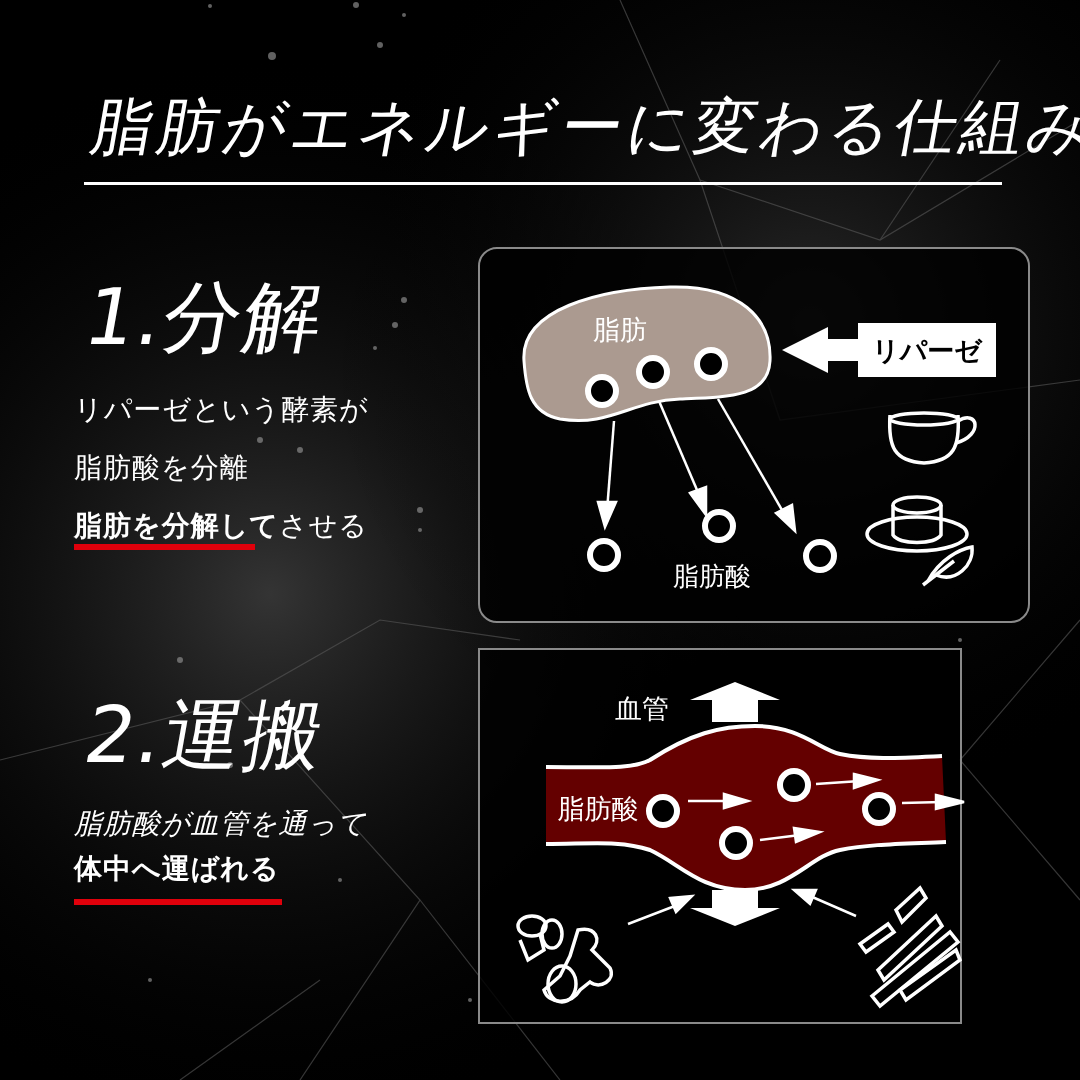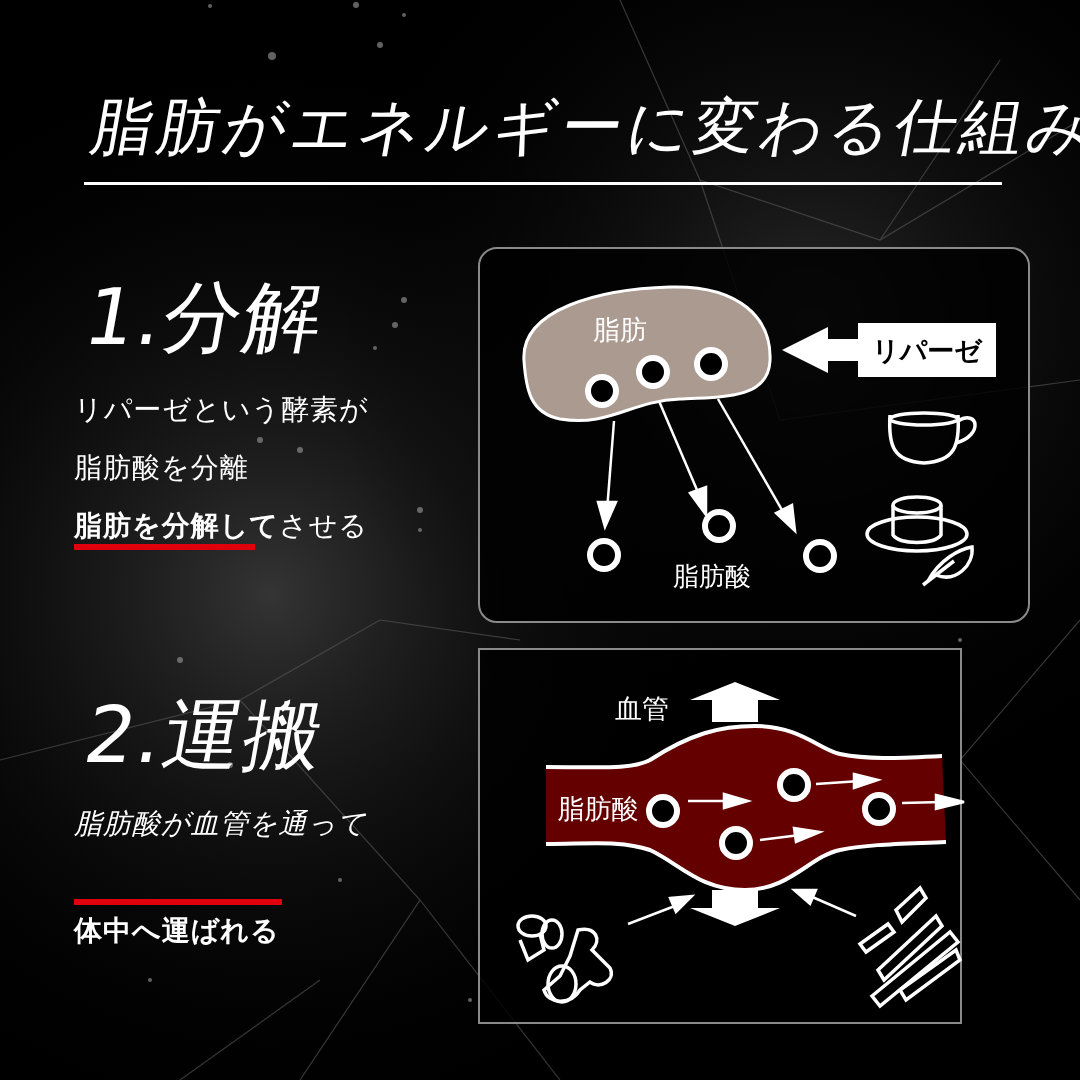--- a/index.html
+++ b/index.html
@@ -143,21 +143,21 @@
     </g>
     <g fill="none" stroke="#fff" stroke-width="3.5">
       <path d="M448 332 C460 310 480 300 492 298 C494 316 476 334 456 326"></path>
       <line x1="443" y1="336" x2="474" y2="312"></line>
     </g>
   </svg>
 </div>
 
 <div class="step-heading" style="top:690px;">2.運搬</div>
 <div class="step-text" style="top:795px;font-style:italic;">脂肪酸が血管を通って</div>
-<div class="step-text" style="top:902px;">
+<div class="step-text" style="top:840px;">
   <span class="hl">体中へ運ばれる</span>
 </div>
 <div class="hl-line" style="left:74px; top:899px; width:208px;"></div>
 
 <div class="panel" style="left:478px; top:648px; width:484px; height:376px;">
   <svg width="548" height="372" viewBox="0 0 548 372">
 
     <path d="M66 117 C120 117 150 120 170 110 C210 84 240 76 275 76 C320 76 340 100 360 104 C390 110 420 108 462 106 L466 192 C420 194 390 194 360 200 C330 206 310 240 265 240 C220 240 200 214 170 200 C140 190 110 194 66 194 Z" fill="#640000"></path>
     <path d="M66 117 C120 117 150 120 170 110 C210 84 240 76 275 76 C320 76 340 100 360 104 C390 110 420 108 462 106" fill="none" stroke="#fff" stroke-width="4"></path>
     <path d="M66 194 C110 194 140 190 170 200 C200 214 220 240 265 240 C310 240 330 206 360 200 C390 194 420 194 466 192" fill="none" stroke="#fff" stroke-width="4"></path>

